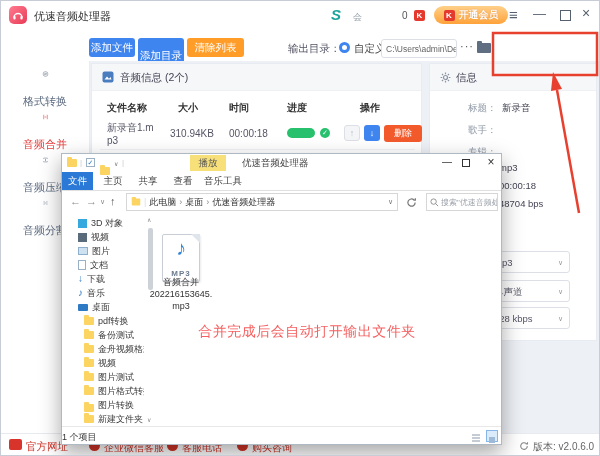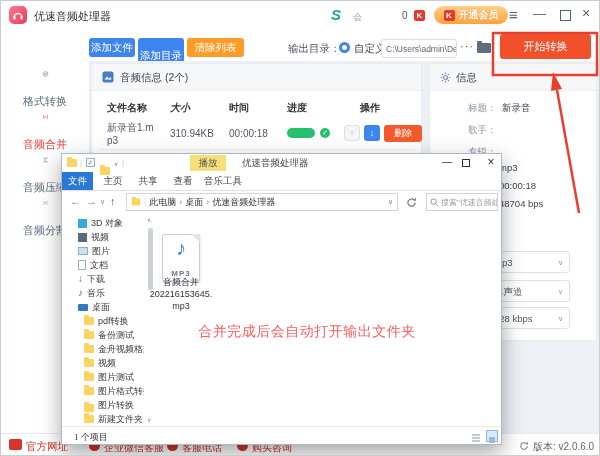--- a/index.html
+++ b/index.html
@@ -121,21 +121,20 @@
   <div class="abs toolbar"></div>
   <div class="btn b-blue" style="left:88px;top:37px;width:46px;height:19px;">添加文件</div>
   <div class="btn b-blue" style="left:137px;top:37px;width:46px;height:35px;">添加目录</div>
   <div class="btn b-orange" style="left:186px;top:37px;width:57px;height:19px;">清除列表</div>
   <div class="abs" style="left:287px;top:41px;font-size:10.5px;color:#556;">输出目录：</div>
   <div class="abs radio" style="left:338px;top:41px;"></div>
   <div class="abs" style="left:353px;top:41px;font-size:10.5px;color:#444;">自定义</div>
   <div class="abs pathbox">C:\Users\admin\Deskto</div>
   <div class="abs" style="left:459px;top:39px;font-size:11px;color:#555;letter-spacing:1px;">···</div>
   <div class="abs fold dark" style="left:476px;top:42px;width:14px;height:10px;"></div>
-  <div class="btn b-red" style="left:499px;top:33px;width:91px;height:25px;font-size:11px;">开始转换</div>
 
   <div class="abs" style="left:0;top:60px;width:600px;height:372px;background:#edf0f5;"></div>
 
   <div class="abs sidebar"></div>
   <div class="sideitem abs" style="top:70px;">
     <svg width="15" height="15" viewBox="0 0 14 14">
         <g fill="none" stroke="currentColor" stroke-width="1.1">
           <circle cx="7" cy="7" r="5.6"></circle>
           <path d="M4.3 5.7h5.2l-1.7-1.6M9.7 8.3H4.5l1.7 1.6"></path>
         </g>
@@ -171,21 +170,21 @@
 
   <div class="abs panel" style="left:90px;top:62px;width:331px;height:366px;">
     <div class="pheader"></div>
     <svg class="abs" style="left:10px;top:7px;" width="12" height="12" viewBox="0 0 12 12">
         <rect x="0.5" y="0.5" width="11" height="11" rx="2" fill="#4a7dbf"></rect>
         <path d="M2.5 8.5l2.5-3 2 2.2 1.5-1.6 1 2.4z" fill="#fff"></path>
       </svg>
     <div class="abs" style="left:28px;top:7px;font-size:10.5px;color:#445;">音频信息 (2个)</div>
 
     <div class="abs colhead" style="left:15px;top:37px;">文件名称</div>
-    <div class="abs colhead" style="left:78px;top:37px;font-style:italic;">大小</div>
+    <div class="abs colhead" style="left:86px;top:37px;">大小</div>
     <div class="abs colhead" style="left:137px;top:37px;">时间</div>
     <div class="abs colhead" style="left:195px;top:37px;">进度</div>
     <div class="abs colhead" style="left:268px;top:37px;">操作</div>
 
     <div class="abs cell" style="left:15px;top:57px;line-height:13px;">
       <div>新录音1.m</div>
         <div>p3</div>
     </div>
     <div class="abs cell" style="left:78px;top:64px;">310.94KB</div>
     <div class="abs cell" style="left:137px;top:64px;">00:00:18</div>
@@ -362,21 +361,21 @@
       <div style="position:absolute;left:0;right:0;top:2px;text-align:center;font-size:20px;color:#2f86d6;">♪</div>
       <div style="position:absolute;left:0;right:0;bottom:3px;text-align:center;font-size:8px;font-weight:bold;color:#6b7c8f;letter-spacing:1px;">MP3</div>
     </div>
     <div class="abs" style="left:78px;top:122px;width:82px;text-align:center;font-size:9px;color:#333;line-height:12px;">
       <div>音频合并</div>
         <div>202216153645.</div>
         <div>mp3</div>
     </div>
 
     <div class="exstatus">
-      <span class="abs" style="left:12px;top:4px;font-family:Liberation Serif, serif;">1 个项目</span>
+      <span class="abs" style="left:0;top:4px;">1 个项目</span>
     </div>
     <div class="viewico" style="left:408px;top:276px;">
       <svg width="12" height="12" viewBox="0 0 12 12">
           <g stroke="#8a98a8" stroke-width="1">
             <path d="M2 3h8M2 6h8M2 9h8"></path>
           </g>
         </svg>
     </div>
     <div class="viewico" style="left:424px;top:276px;background:#dcebfa;border:1px solid #86b7e8;">
       <svg width="10" height="10" viewBox="0 0 10 10">

